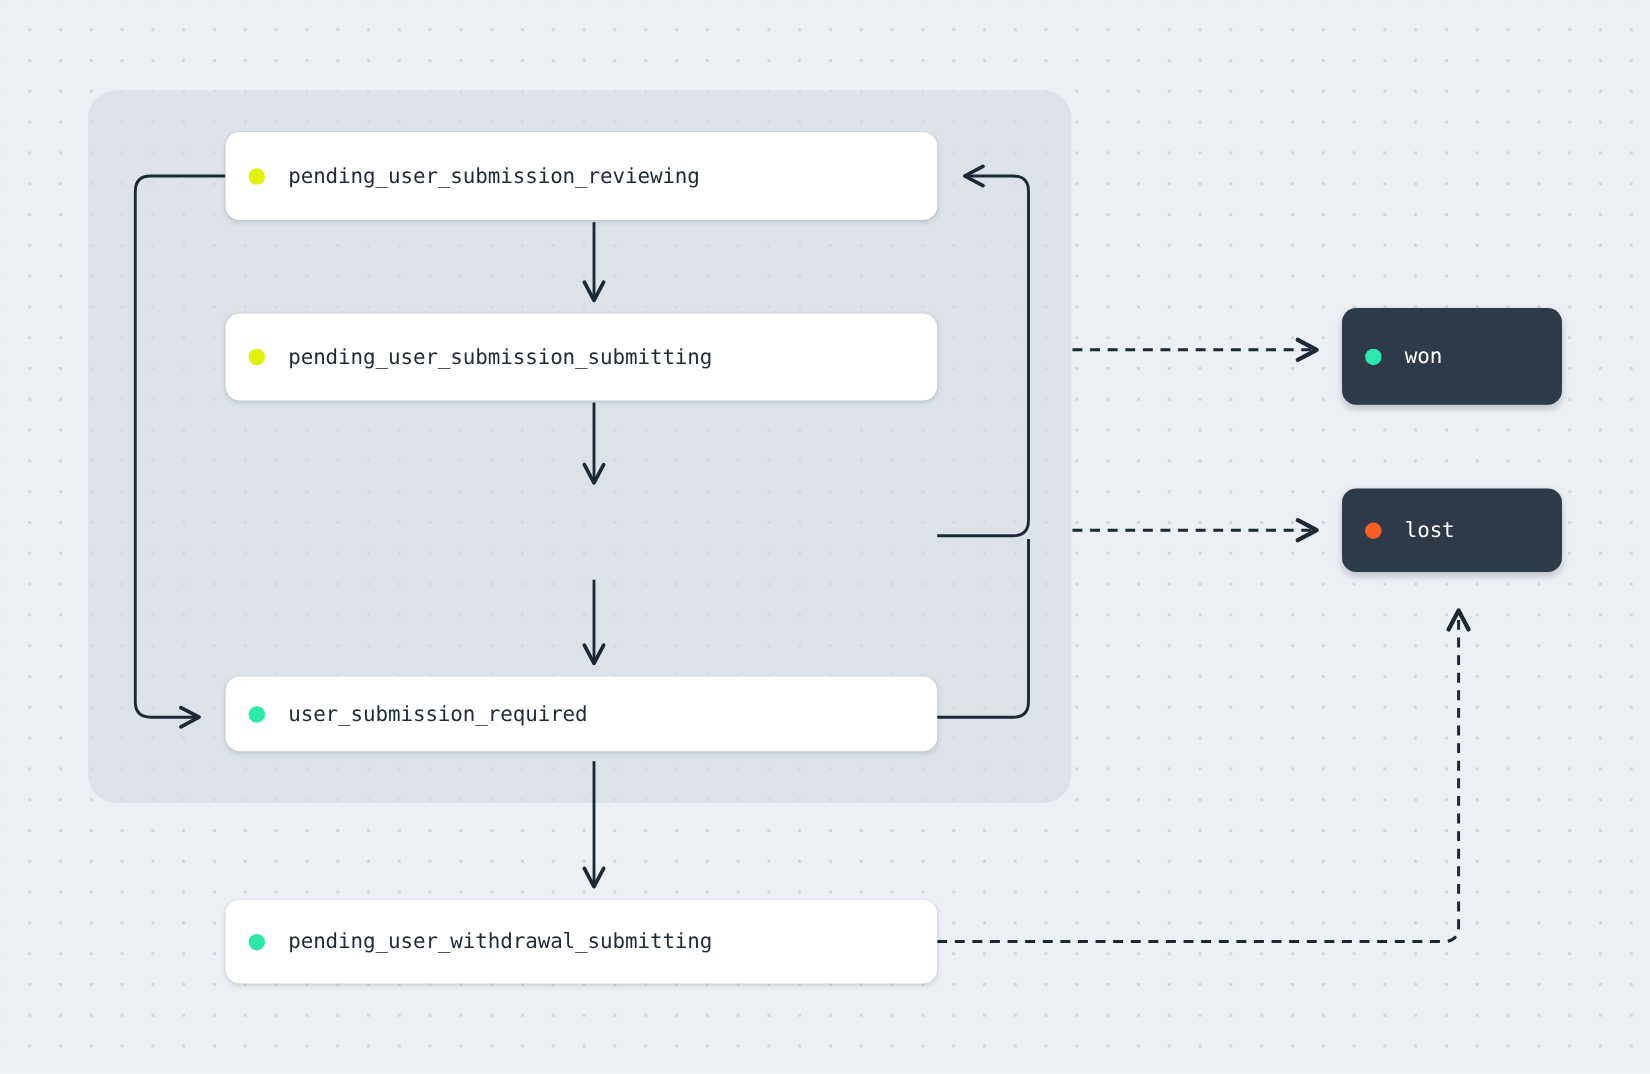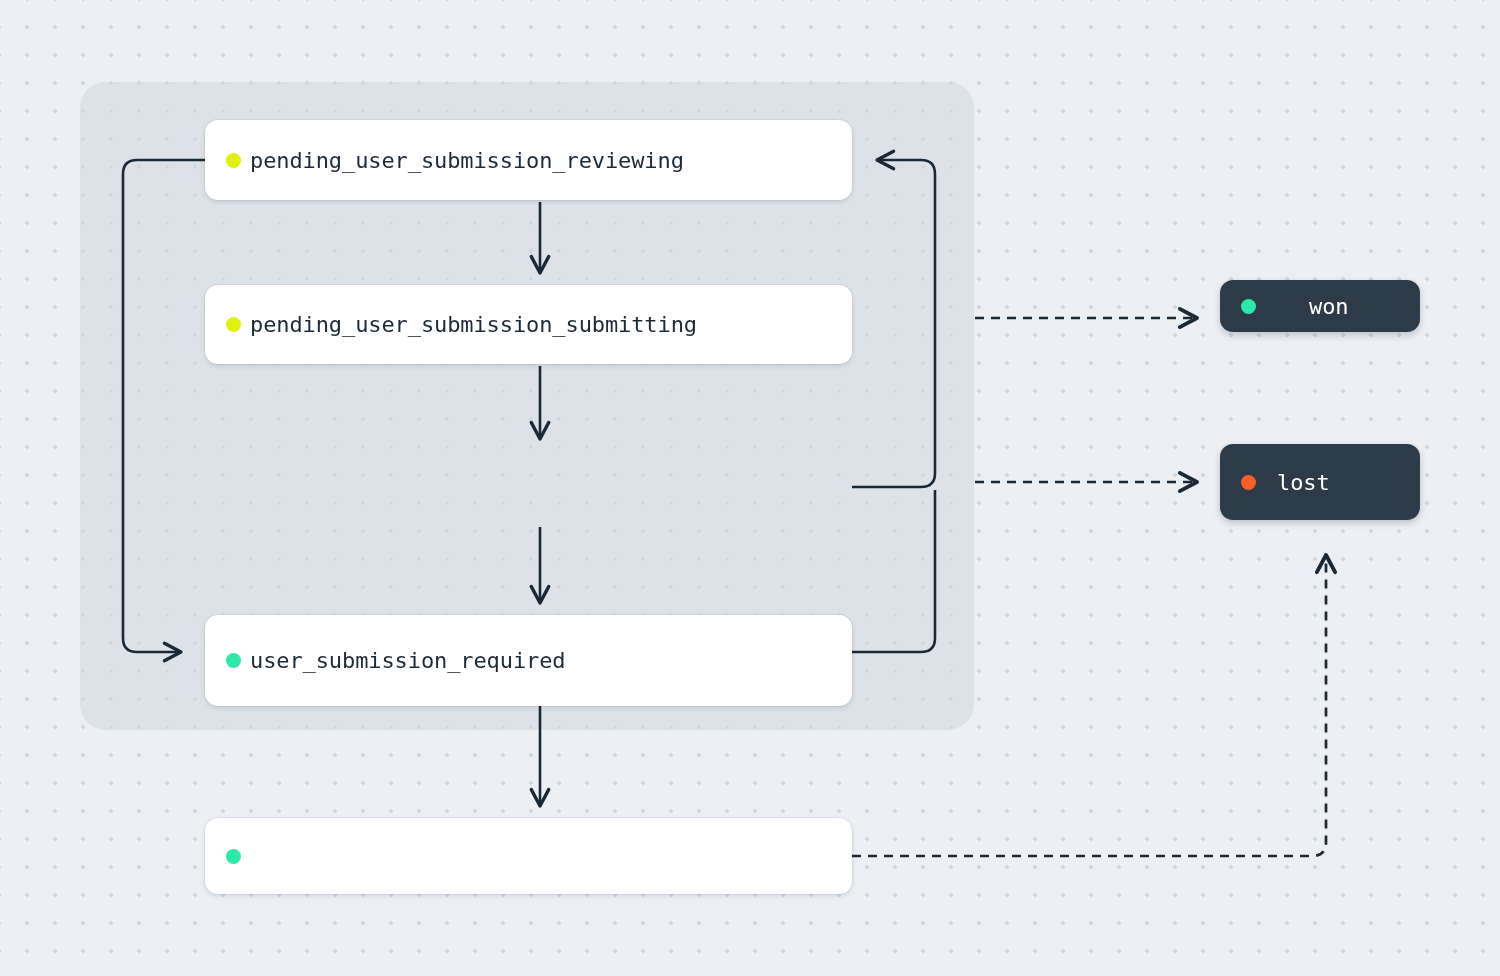--- a/index.html
+++ b/index.html
@@ -46,43 +46,43 @@
     border-radius: 13px;
     box-shadow: 0 2px 5px rgba(24,38,56,0.12), 0 0 0 1px rgba(24,38,56,0.045);
     padding-left: 21px;
   }
   .node .dot {
     width: 15px; height: 15px;
     border-radius: 50%;
     flex: 0 0 auto;
   }
   .node .label {
-    margin-left: 9px;
-    font-size: 22px;
+    margin-left: 21px;
+    font-size: 19px;
     letter-spacing: -0.1px;
     color: #1e2a38;
     white-space: nowrap;
   }
 
   
   .node.terminal {
     background: #2d3b49;
     box-shadow: 0 3px 7px rgba(24,38,56,0.22);
     border-radius: 13px;
   }
   .node.terminal .label { color: #ffffff; }
 
   
   #node-pending_user_submission_reviewing  { left:205px; top:120px;  width:647px; height:80px; }
   #node-pending_user_submission_submitting { left:205px; top:285px;  width:647px; height:79px;align-items:center; }
   #node-pending_response                   { left:205px; top:451px;  width:647px; height:74px; }
-  #node-user_submission_required           { left:205px; top:615px;  width:647px; height:91px; }
+  #node-user_submission_required           { left:205px; top:615px;  width:647px; height:68px; }
   #node-pending_user_withdrawal_submitting { left:205px; top:818px;  width:647px; height:76px; }
-  #node-won                                { left:1220px; top:280px; width:200px; height:52px;gap:44px; }
-  #node-lost                               { left:1220px; top:444px; width:200px; height:76px;gap:12px; }
+  #node-won                                { left:1220px; top:280px; width:200px; height:88px; }
+  #node-lost                               { left:1220px; top:444px; width:200px; height:76px; }
 </style>
 </head>
 <body>
 
 <div id="canvas">
 
   <div id="group-panel"></div>
 
   <svg id="edges" viewBox="0 0 1500 976" width="1500" height="976">
     <defs>
@@ -129,20 +129,21 @@
   </div>
 
 
   <div class="node" id="node-user_submission_required">
     <span class="dot" style="background: rgb(44, 232, 171);"></span>
     <span class="label">user_submission_required</span>
   </div>
 
   <div class="node" id="node-pending_user_withdrawal_submitting">
     <span class="dot" style="background: rgb(44, 232, 171);"></span>
+    <span class="label">pending_user_withdrawal_submitting</span>
   </div>
 
   <div class="node terminal" id="node-won">
     <span class="dot" style="background: rgb(44, 232, 171);"></span>
     <span class="label">won</span>
   </div>
 
   <div class="node terminal" id="node-lost">
     <span class="dot" style="background: rgb(248, 94, 40);"></span>
     <span class="label">lost</span>

